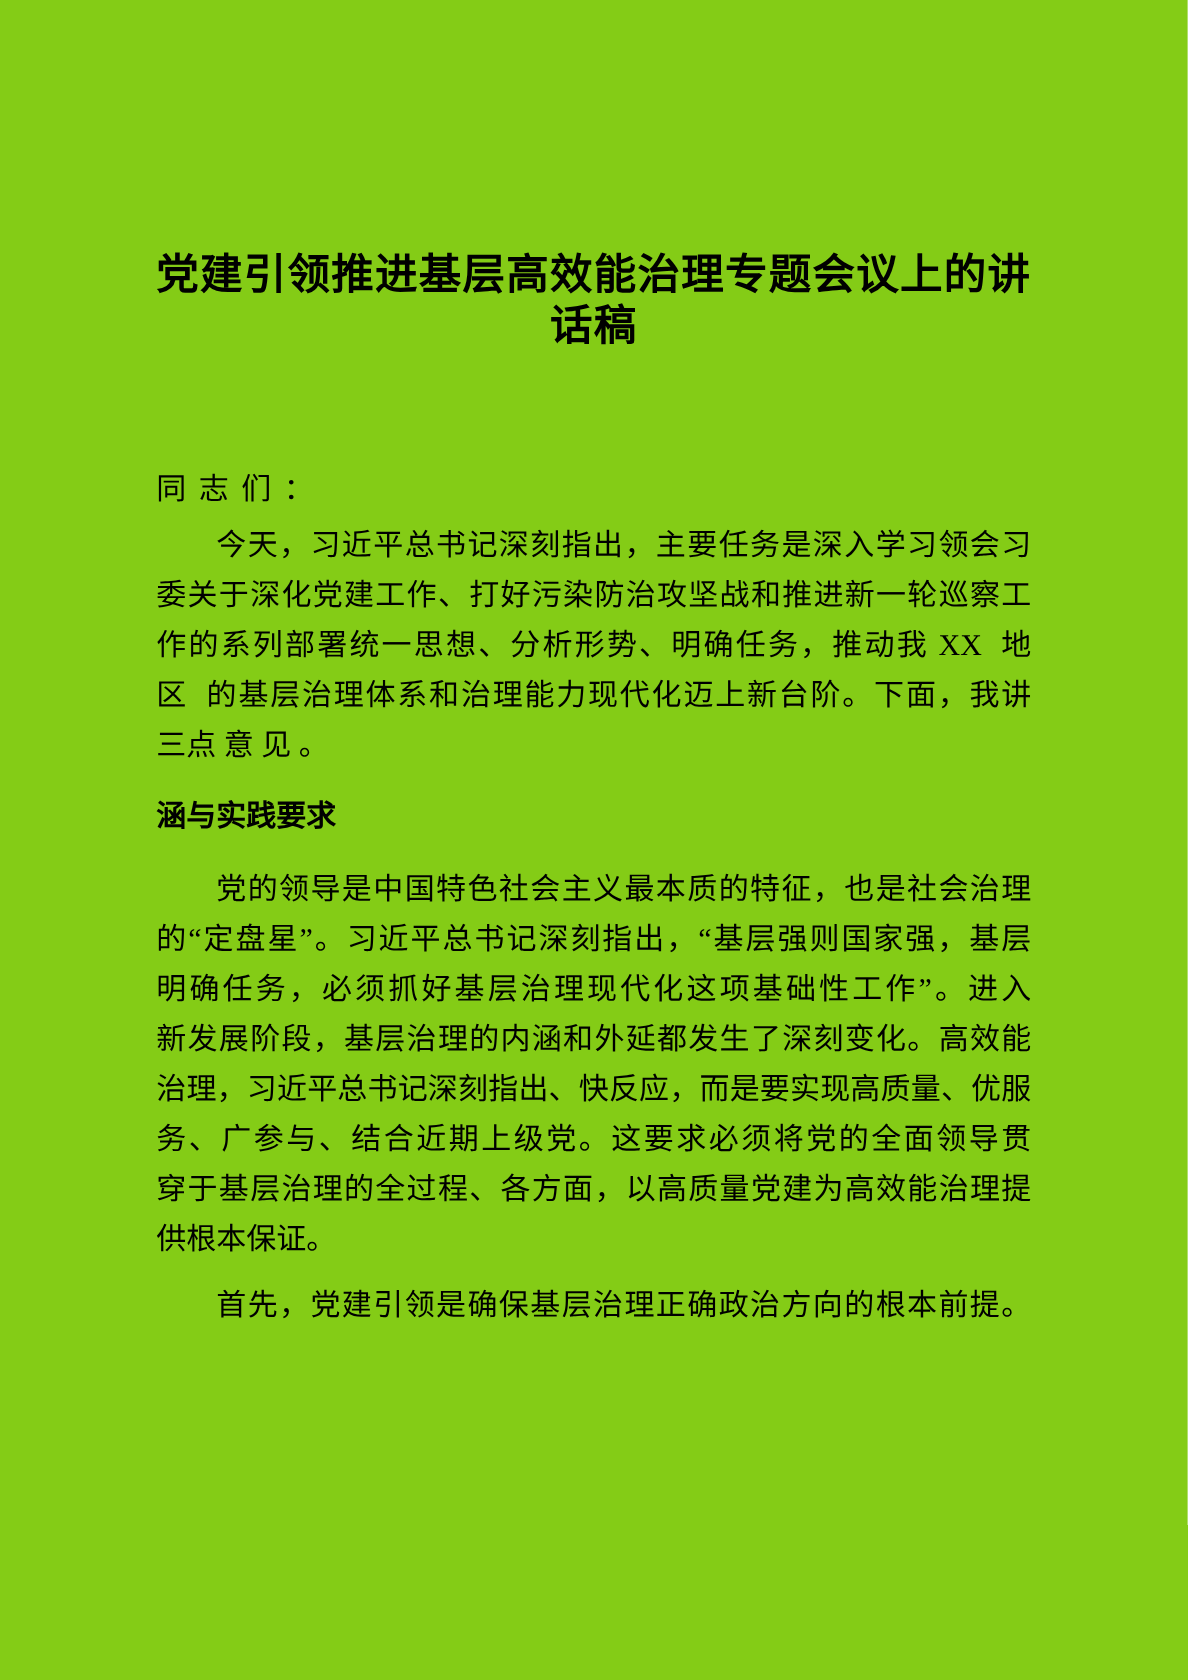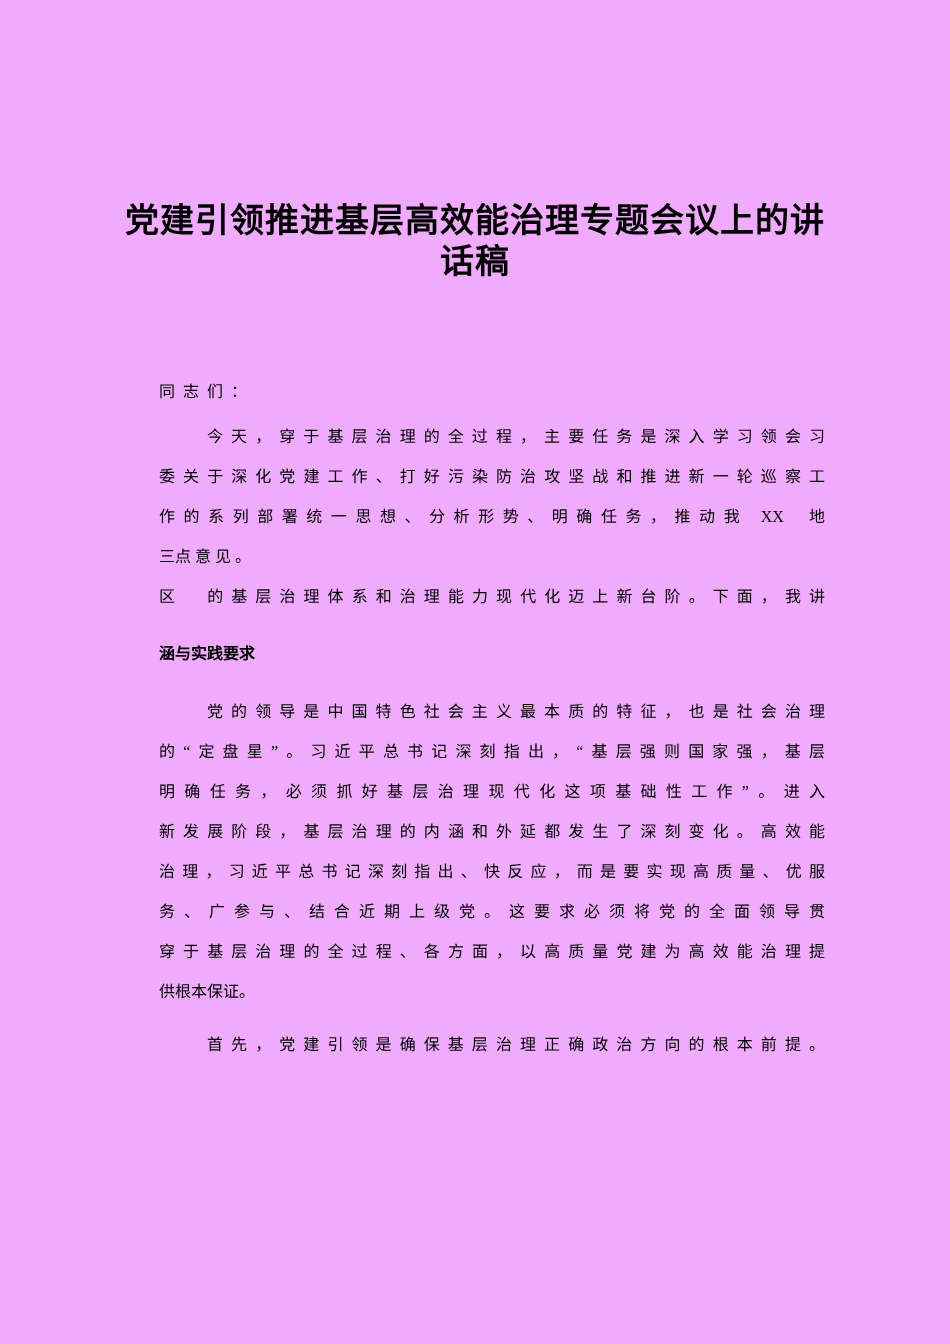--- a/index.html
+++ b/index.html
@@ -10,37 +10,36 @@
   body {
     width: 950px;
     height: 1344px;
     overflow: hidden;
   }
   .page {
     box-sizing: border-box;
     width: 950px;
     height: 1344px;
     padding: 200px 125px 0 125px;
-    background: #f0abfc;
+    background: #84cc16;
     color: #000000;
     font-family: "Liberation Serif", serif;
   }
   .doc-title {
     font-family: "Liberation Sans", sans-serif;
     font-weight: 700;
     font-size: 34px;
     line-height: 41px;
     text-align: center;
     letter-spacing: 1px;
     margin: 0 0 90px 0;
   }
   .doc-body {
-    font-size: 16px;
+    font-size: 24px;
     line-height: 40px;
-    margin-left: 34px;
   }
   .block { margin: 0; }
   .block.salutation { margin: 0; }
   .block.paragraph { margin-top: 5px; }
   .block.heading { margin: 17px 0 18px 0; }
   .block.lead { margin-top: 13px; }
   .line {
     text-align: justify;
     text-align-last: justify;
     overflow: hidden;
@@ -64,25 +63,25 @@
 <div class="page">
   <div class="doc-title">
     <div class="title-line">党建引领推进基层高效能治理专题会议上的讲</div>
     <div class="title-line">话稿</div>
   </div>
   <div class="doc-body">
       <div class="block salutation">
         <div class="line natural">同 志 们 ：</div>
       </div>
       <div class="block paragraph">
-        <div class="line indent">今天，穿于基层治理的全过程，主要任务是深入学习领会习</div>
+        <div class="line indent">今天，习近平总书记深刻指出，主要任务是深入学习领会习</div>
         <div class="line">委关于深化党建工作、打好污染防治攻坚战和推进新一轮巡察工</div>
         <div class="line">作的系列部署统一思想、分析形势、明确任务，推动我 XX  地</div>
+        <div class="line">区  的基层治理体系和治理能力现代化迈上新台阶。下面，我讲</div>
         <div class="line natural">三点 意 见 。</div>
-        <div class="line">区  的基层治理体系和治理能力现代化迈上新台阶。下面，我讲</div>
       </div>
       <div class="block heading">
         <div class="line natural">涵与实践要求</div>
       </div>
       <div class="block paragraph">
         <div class="line indent">党的领导是中国特色社会主义最本质的特征，也是社会治理</div>
         <div class="line">的“定盘星”。习近平总书记深刻指出，“基层强则国家强，基层</div>
         <div class="line">明确任务，必须抓好基层治理现代化这项基础性工作”。进入</div>
         <div class="line">新发展阶段，基层治理的内涵和外延都发生了深刻变化。高效能</div>
         <div class="line">治理，习近平总书记深刻指出、快反应，而是要实现高质量、优服</div>

